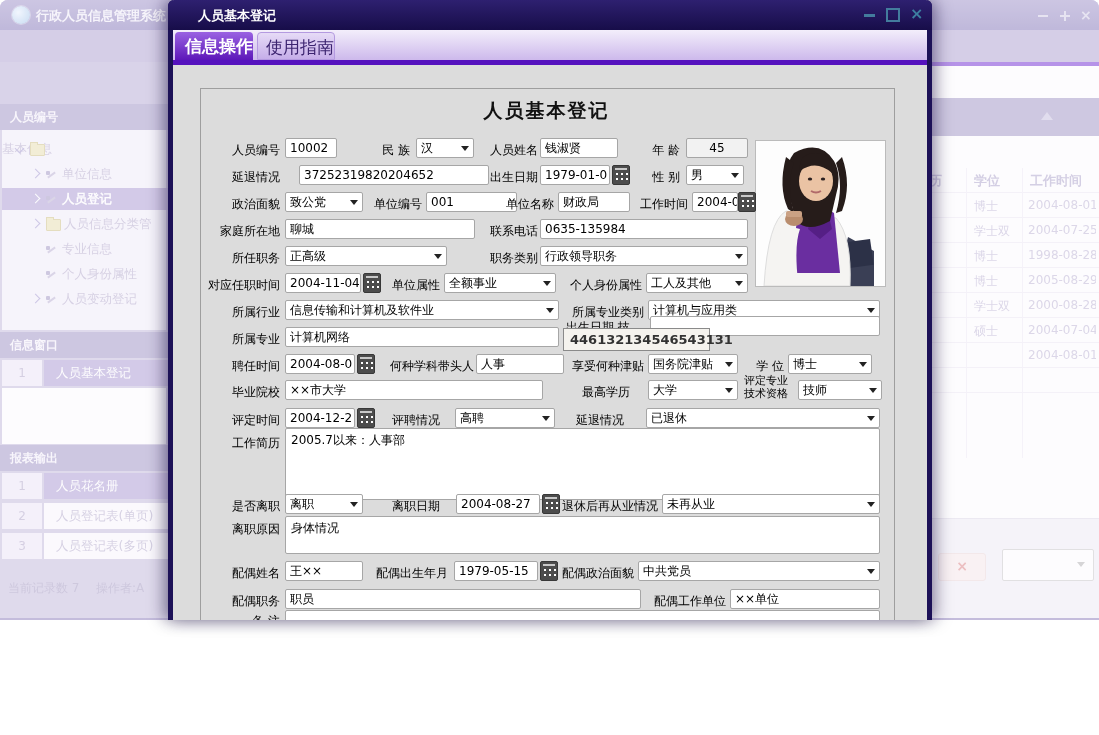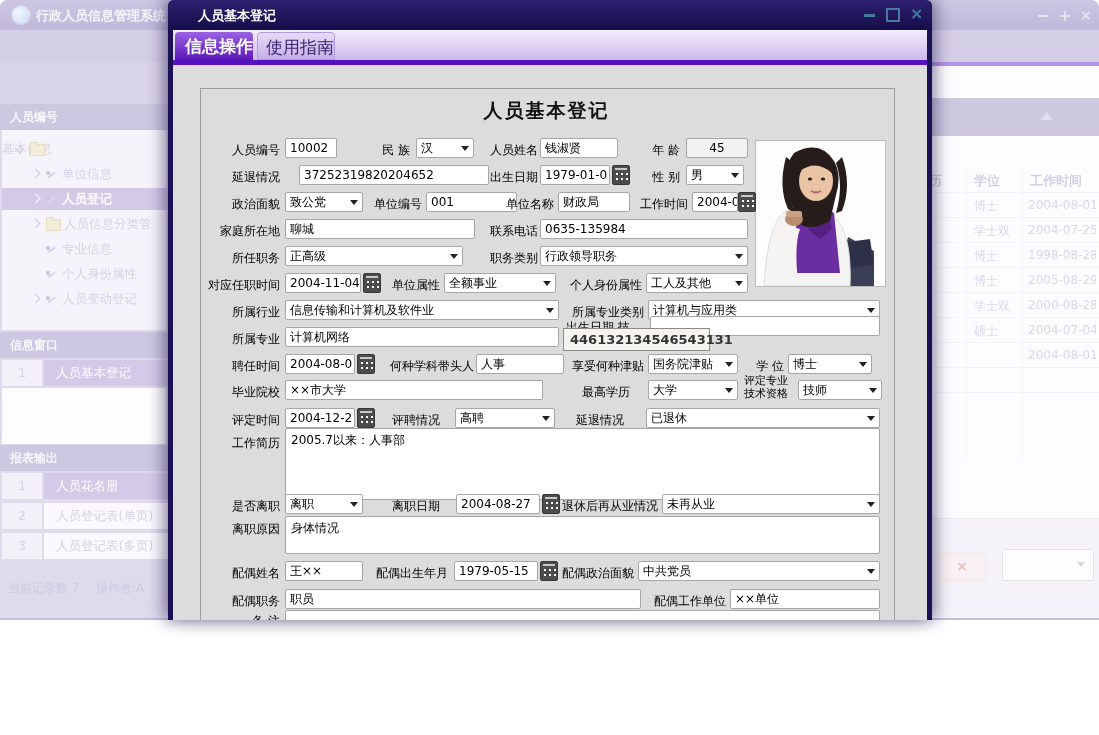--- a/index.html
+++ b/index.html
@@ -305,21 +305,21 @@
     <div class="lbl" style="left:466px;top:195px;width:54px">工作时间</div>
     <div class="inp" style="left:524px;top:192px;width:46px">2004-0</div>
     <span class="cal" style="left:570px;top:192px"></span>
 
     <div class="lbl" style="left:20px;top:222px;width:92px">家庭所在地</div>
     <div class="inp" style="left:117px;top:219px;width:190px">聊城</div>
     <div class="lbl" style="left:314px;top:222px;width:56px">联系电话</div>
     <div class="inp" style="left:372px;top:219px;width:208px">0635-135984</div>
 
     <div class="lbl" style="left:20px;top:249px;width:92px">所任职务</div>
-    <div class="sel" style="left:117px;top:246px;width:178px">
+    <div class="sel" style="left:117px;top:246px;width:162px">
         <span class="sv">正高级</span>
         <span class="tri"></span>
       </div>
     <div class="lbl" style="left:314px;top:249px;width:56px">职务类别</div>
     <div class="sel" style="left:372px;top:246px;width:208px">
         <span class="sv">行政领导职务</span>
         <span class="tri"></span>
       </div>
 
     <div class="lbl" style="left:20px;top:276px;width:92px">对应任职时间</div>

